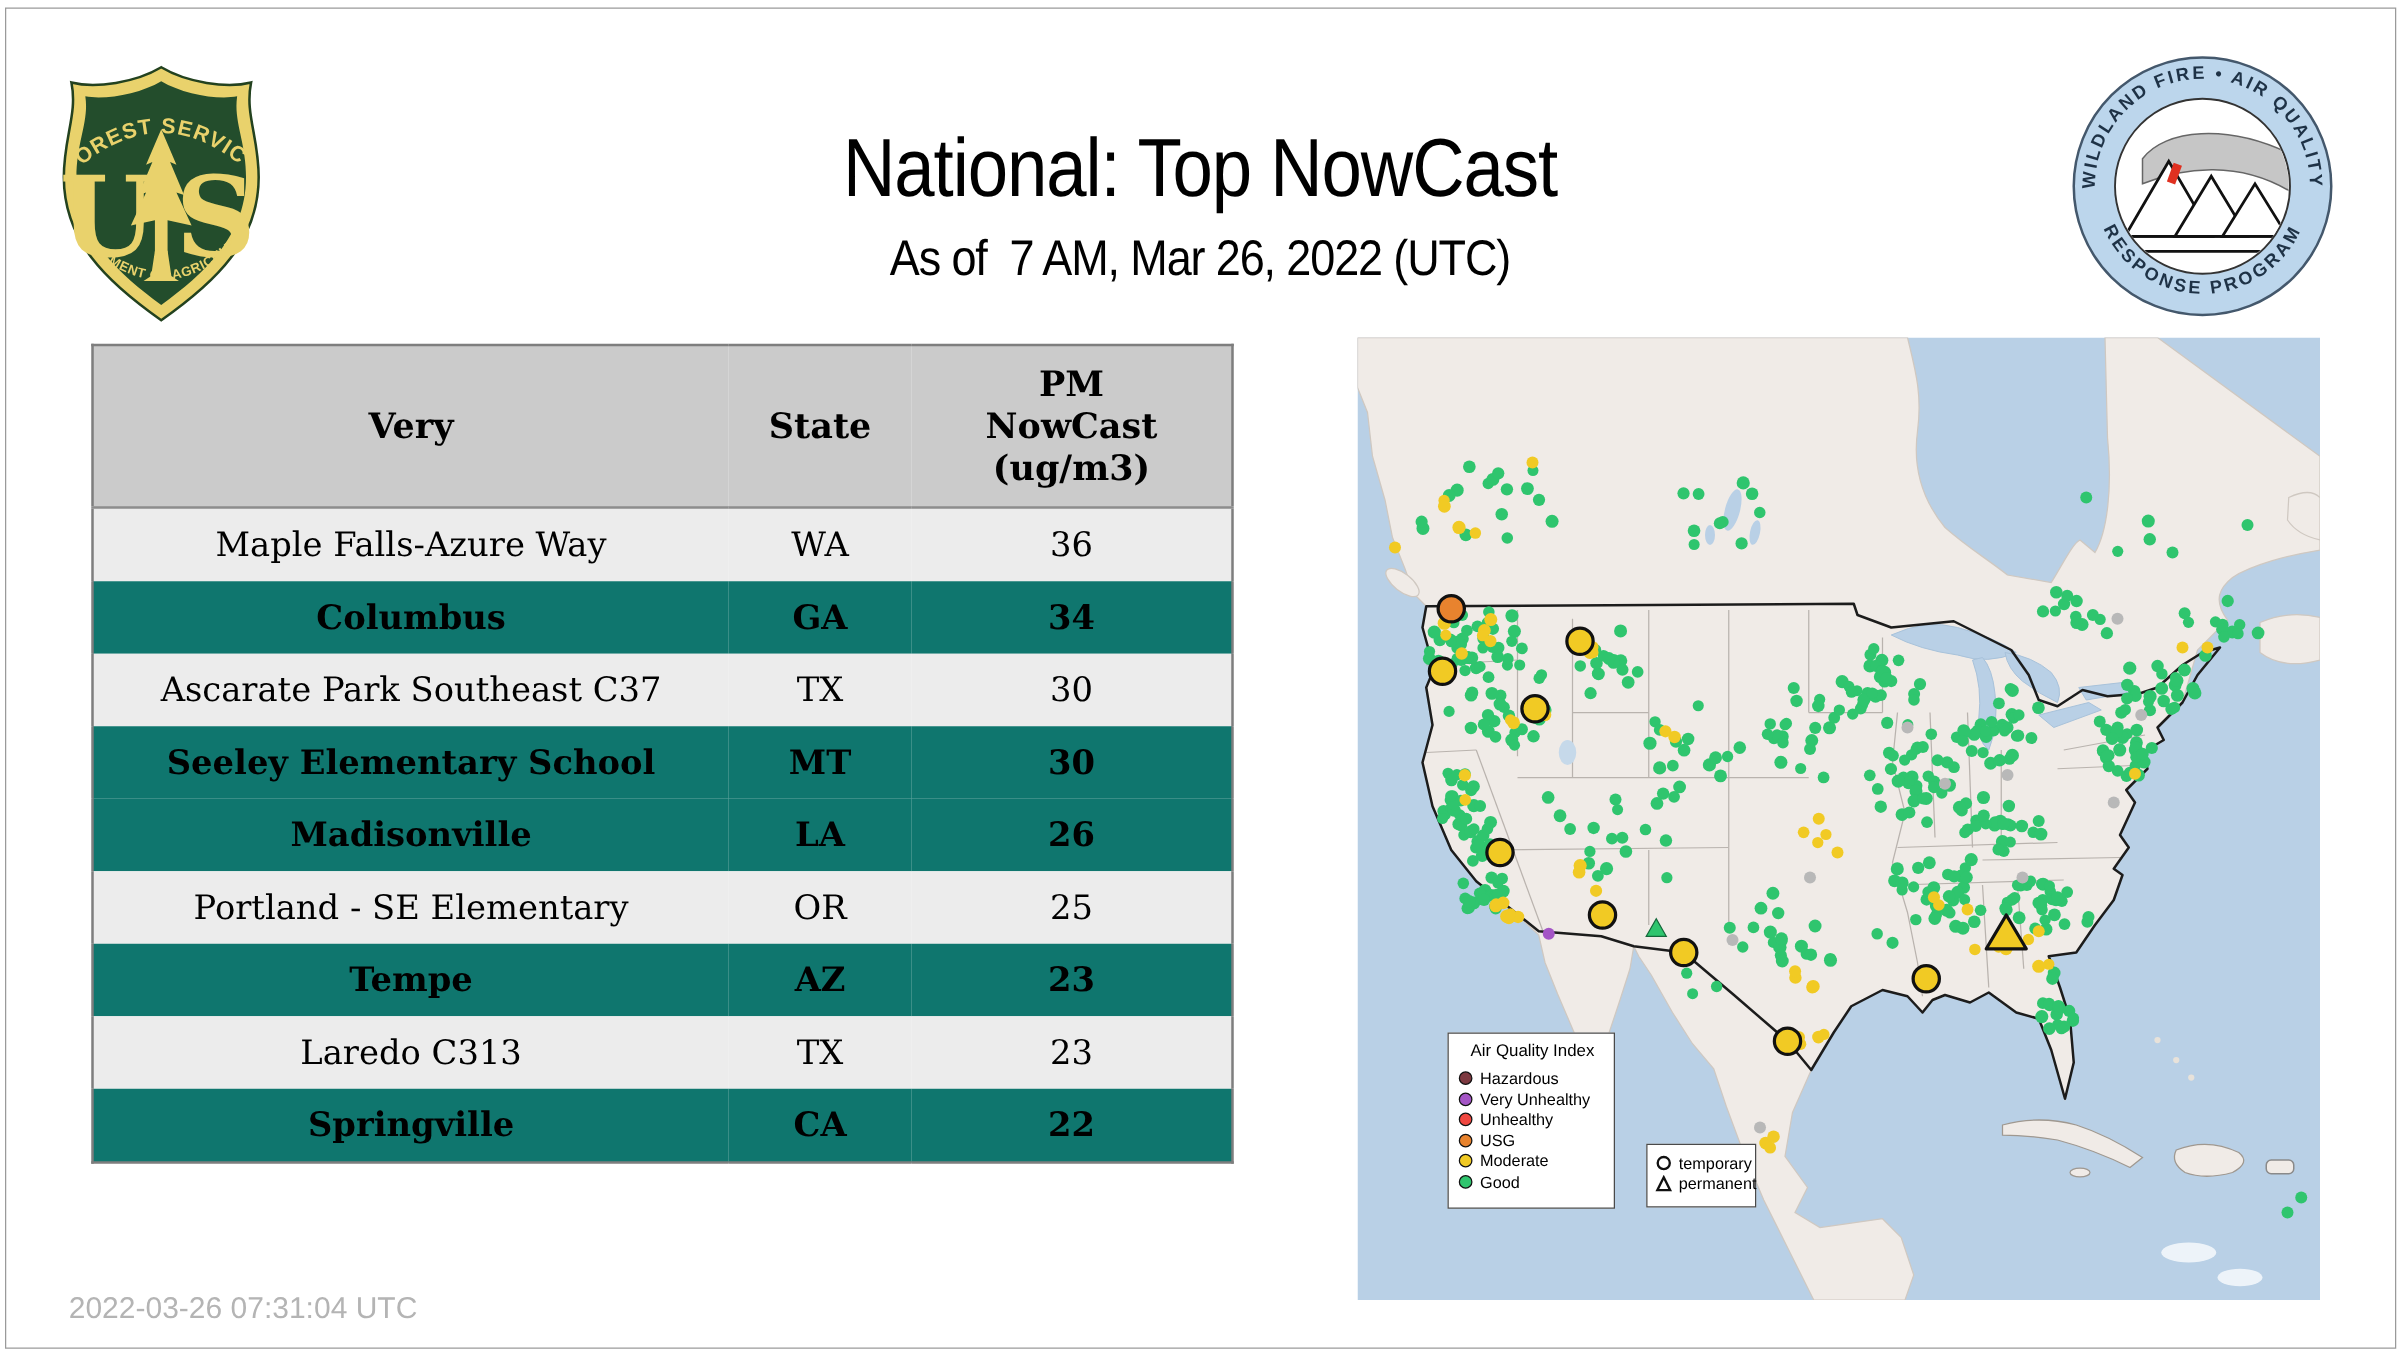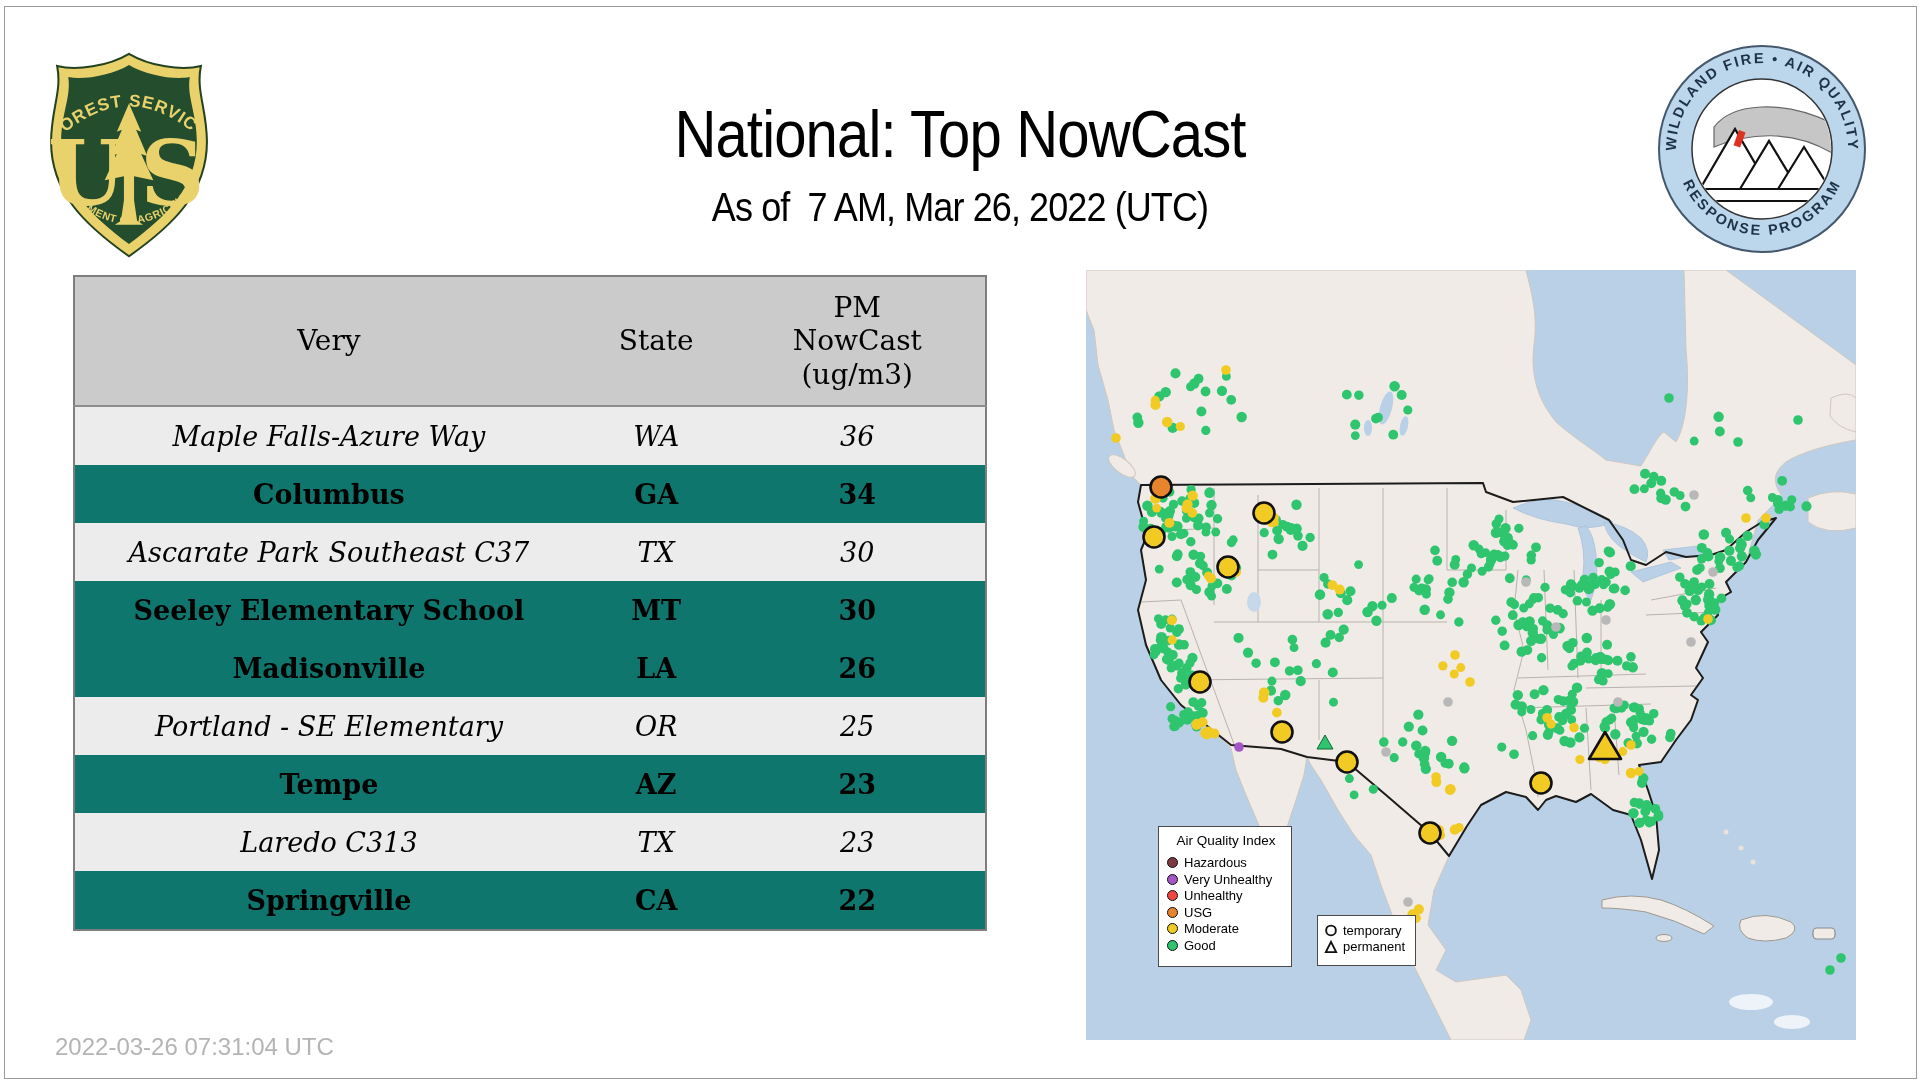--- a/index.html
+++ b/index.html
@@ -13,38 +13,38 @@
          transform:scaleX(.88);transform-origin:center;white-space:pre;}
   .subtitle{position:absolute;left:0;top:185px;width:100%;text-align:center;
             font-size:40px;letter-spacing:-1px;transform:scaleX(.9);
             transform-origin:center;white-space:pre;}
   .fs-logo{position:absolute;left:46px;top:50px;}
   .wf-logo{position:absolute;left:1655px;top:42px;}
   
   .nowcast-table{position:absolute;left:73px;top:275px;width:914px;
                  border-collapse:collapse;border:2px solid #7e7e7e;
                  font-family:"DejaVu Serif","Liberation Serif",serif;}
-  .nowcast-table th{background:#cbcbcb;font-size:28px;font-weight:normal;
+  .nowcast-table th{background:#cbcbcb;font-size:28px;font-weight:bold;
                     text-align:center;vertical-align:middle;height:126px;
                     border-bottom:2px solid #8d8d8d;line-height:1.18;}
   .nowcast-table td{font-size:27px;text-align:center;height:58px;
                     vertical-align:middle;padding:0 6px;}
-  .nowcast-table tr.odd td{background:#ececec;font-style:italic;}
+  .nowcast-table tr.odd td{background:#ececec;}
   .nowcast-table tr.even td{background:#0f766e;font-weight:bold;}
   .col-site{width:512px;} .col-state{width:146px;} .col-pm{width:256px;}
   
   .map-wrap{position:absolute;left:1070px;top:270px;width:770px;height:770px;padding-left:16px;}
   .legend-box{position:absolute;background:#fff;border:1.6px solid #4a4a4a;
               box-sizing:border-box;font-size:13px;line-height:1;}
   .legend-aqi{left:88px;top:556px;width:134px;height:141px;padding:7px 6px 5px 8px;}
   .legend-aqi .lg-title{font-size:13.5px;text-align:center;margin-bottom:7px;}
   .lg-item{display:flex;align-items:center;height:16.5px;}
   .lg-swatch{width:11px;height:11px;border-radius:50%;border:1.6px solid #111;
              margin-right:6px;flex:0 0 auto;box-sizing:border-box;}
-  .legend-type{left:247px;top:645px;width:99px;height:51px;padding:6px 6px;}
+  .legend-type{left:247px;top:645px;width:88px;height:51px;padding:6px 6px;}
   .lg-shape{width:14px;height:14px;margin-right:5px;flex:0 0 auto;}
   .footer-ts{position:absolute;left:55px;top:1033px;font-size:24px;color:#b4b4b4;}
 </style>
 </head>
 <body>
 
 <div class="frame"></div>
 
 <div class="fs-logo">
   <svg width="166" height="210" viewBox="0 0 164 206">

